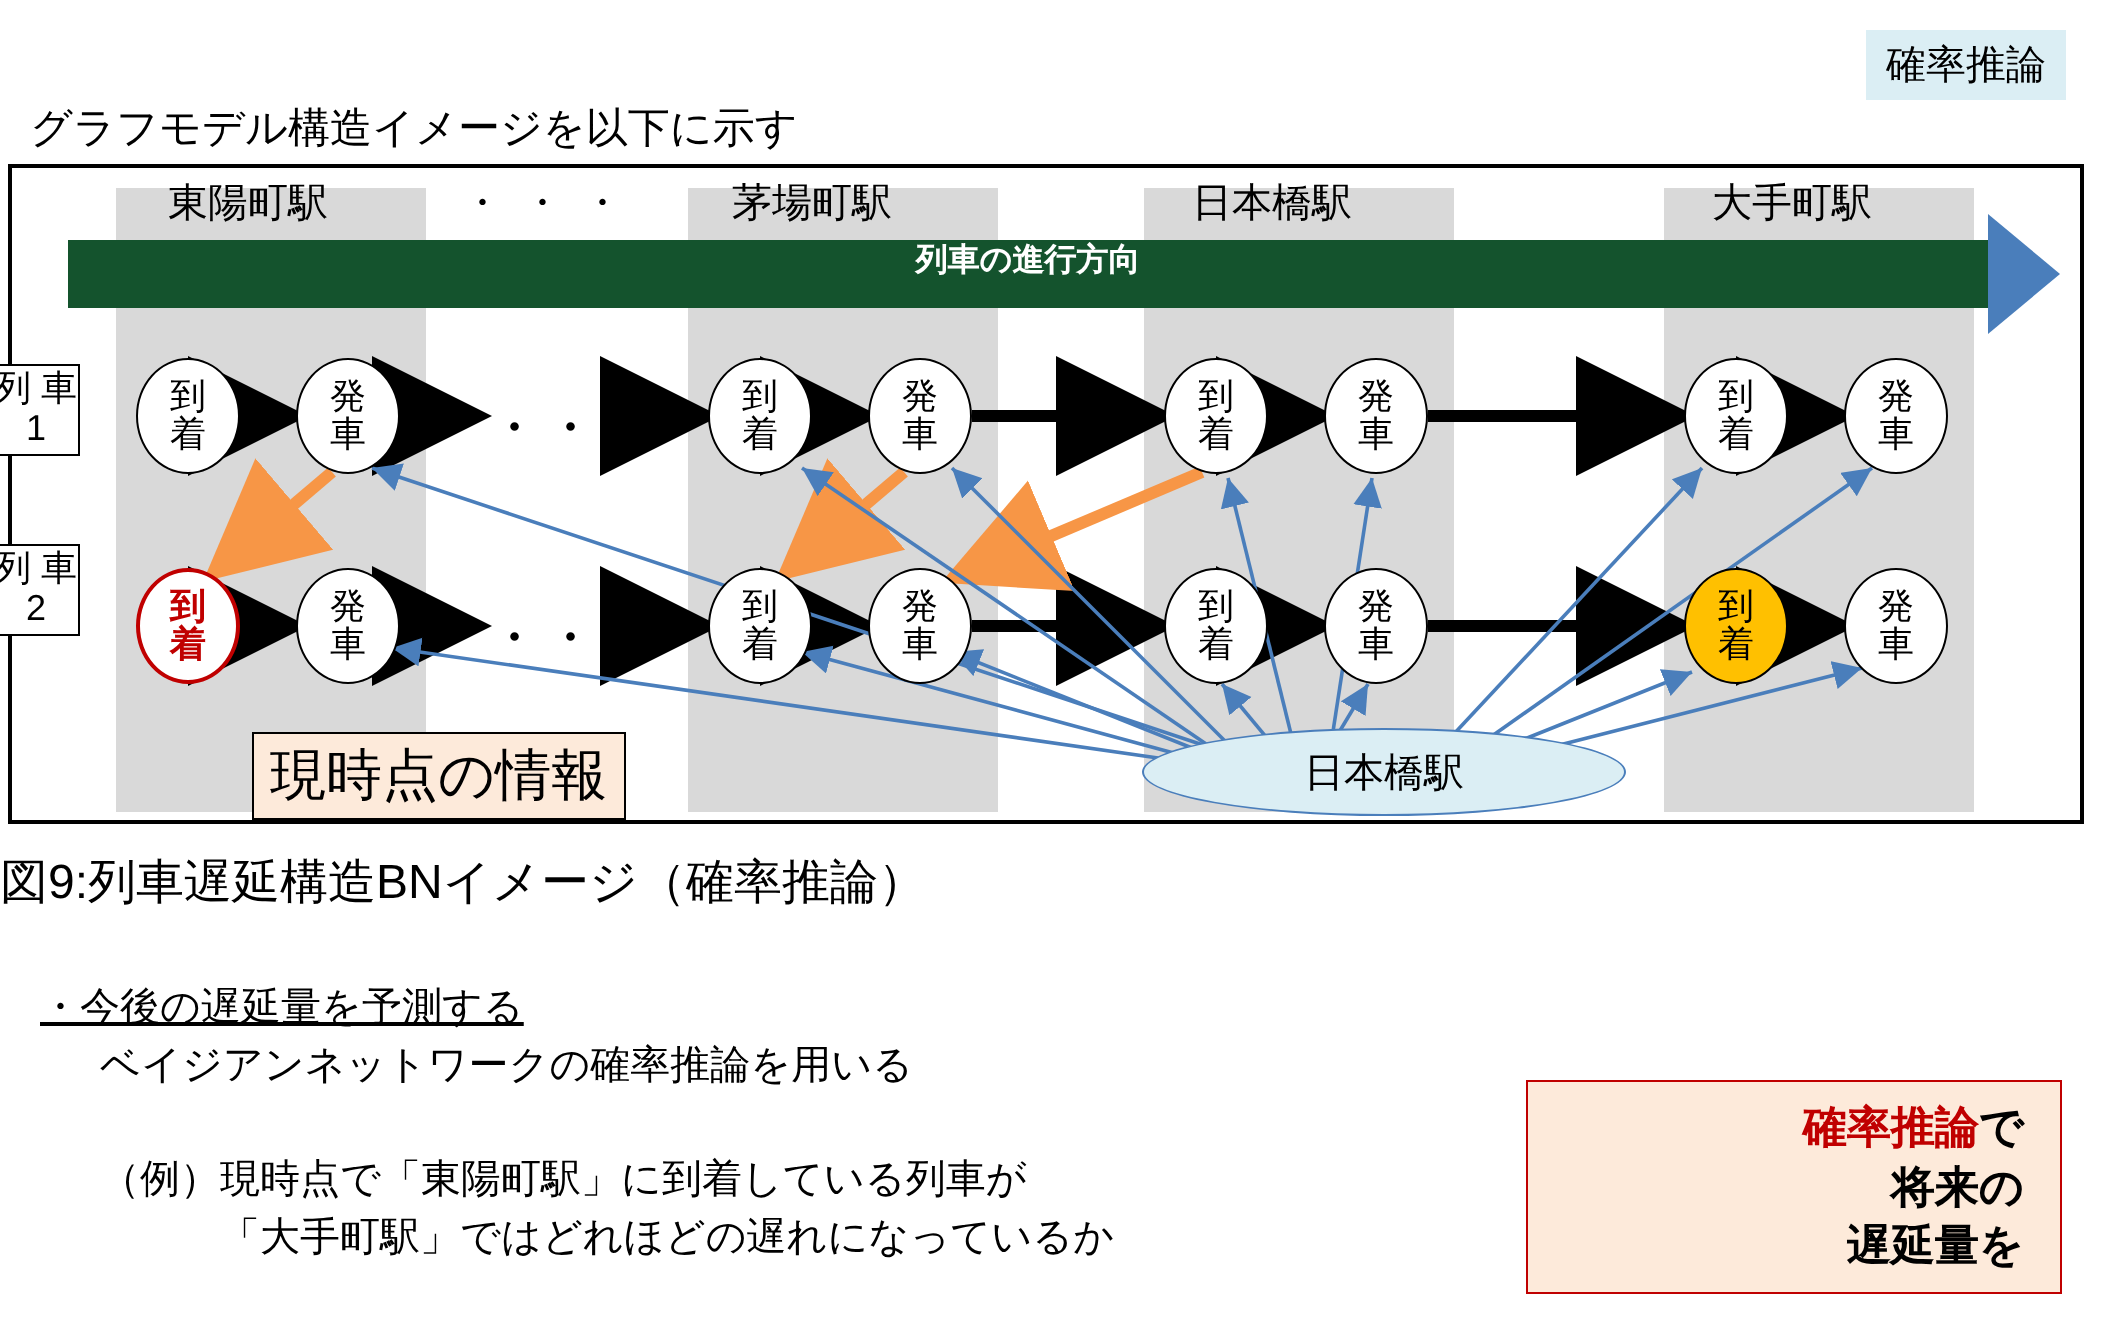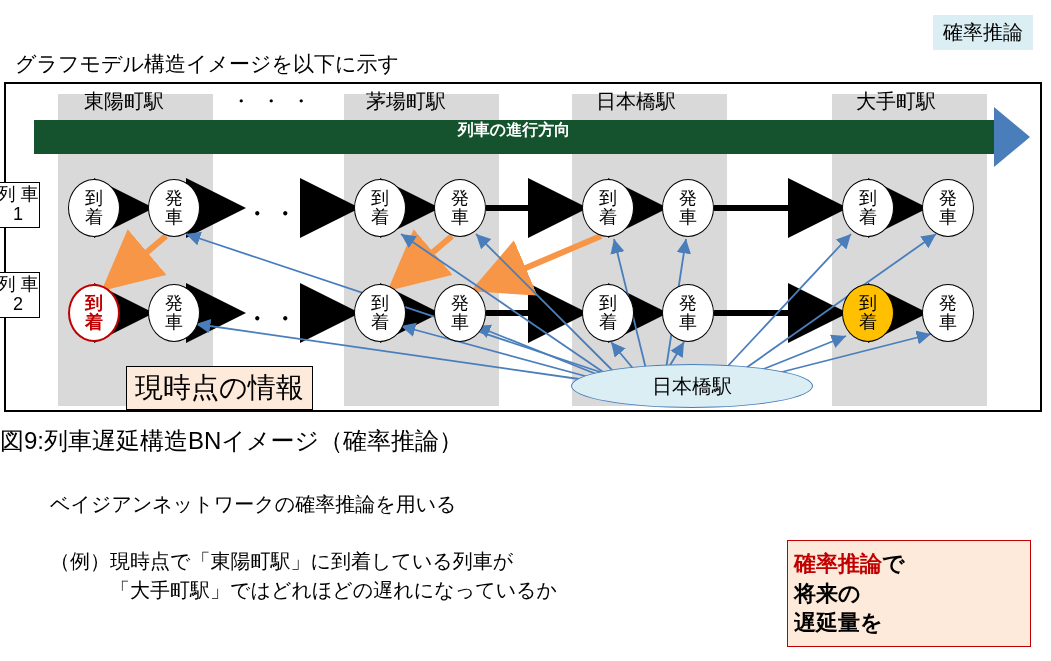--- a/index.html
+++ b/index.html
@@ -183,22 +183,22 @@
   .bullet-sec .ul { text-decoration: underline; }
   .future-box {
     position: absolute;
     right: 20px;
     bottom: 14px;
     width: 230px;
     background: #fdeada;
     border: 1px solid #c00000;
     font-size: 22px;
     font-weight: bold;
-    text-align: left;
-    padding: 8px 6px;
+    text-align: right;
+    padding: 8px 18px;
     line-height: 1.35;
   }
   .future-box .red { color: #c00000; }
 </style>
 </head>
 <body>
 
 <div class="page">
 
   <div class="top-right-box">確率推論</div>
@@ -330,20 +330,21 @@
         <line x1="740" y1="292" x2="840" y2="252"></line>
         <line x1="760" y1="292" x2="925" y2="250"></line>
       </g>
     </svg>
 
   </div>
 
   <div class="caption" style="top:425px;">図9:列車遅延構造BNイメージ（確率推論）</div>
 
   <div class="bullet-sec" style="top:490px;">
+    <div><span class="ul">・今後の遅延量を予測する</span></div>
     <div style="padding-left:30px;">ベイジアンネットワークの確率推論を用いる</div>
     <div style="padding-left:30px;margin-top:28px;">（例）現時点で「東陽町駅」に到着している列車が</div>
     <div style="padding-left:90px;">「大手町駅」ではどれほどの遅れになっているか</div>
   </div>
 
   <div class="future-box">
     <div>
       <span class="red">確率推論</span><span>で</span>
     </div>
     <div>将来の</div>

